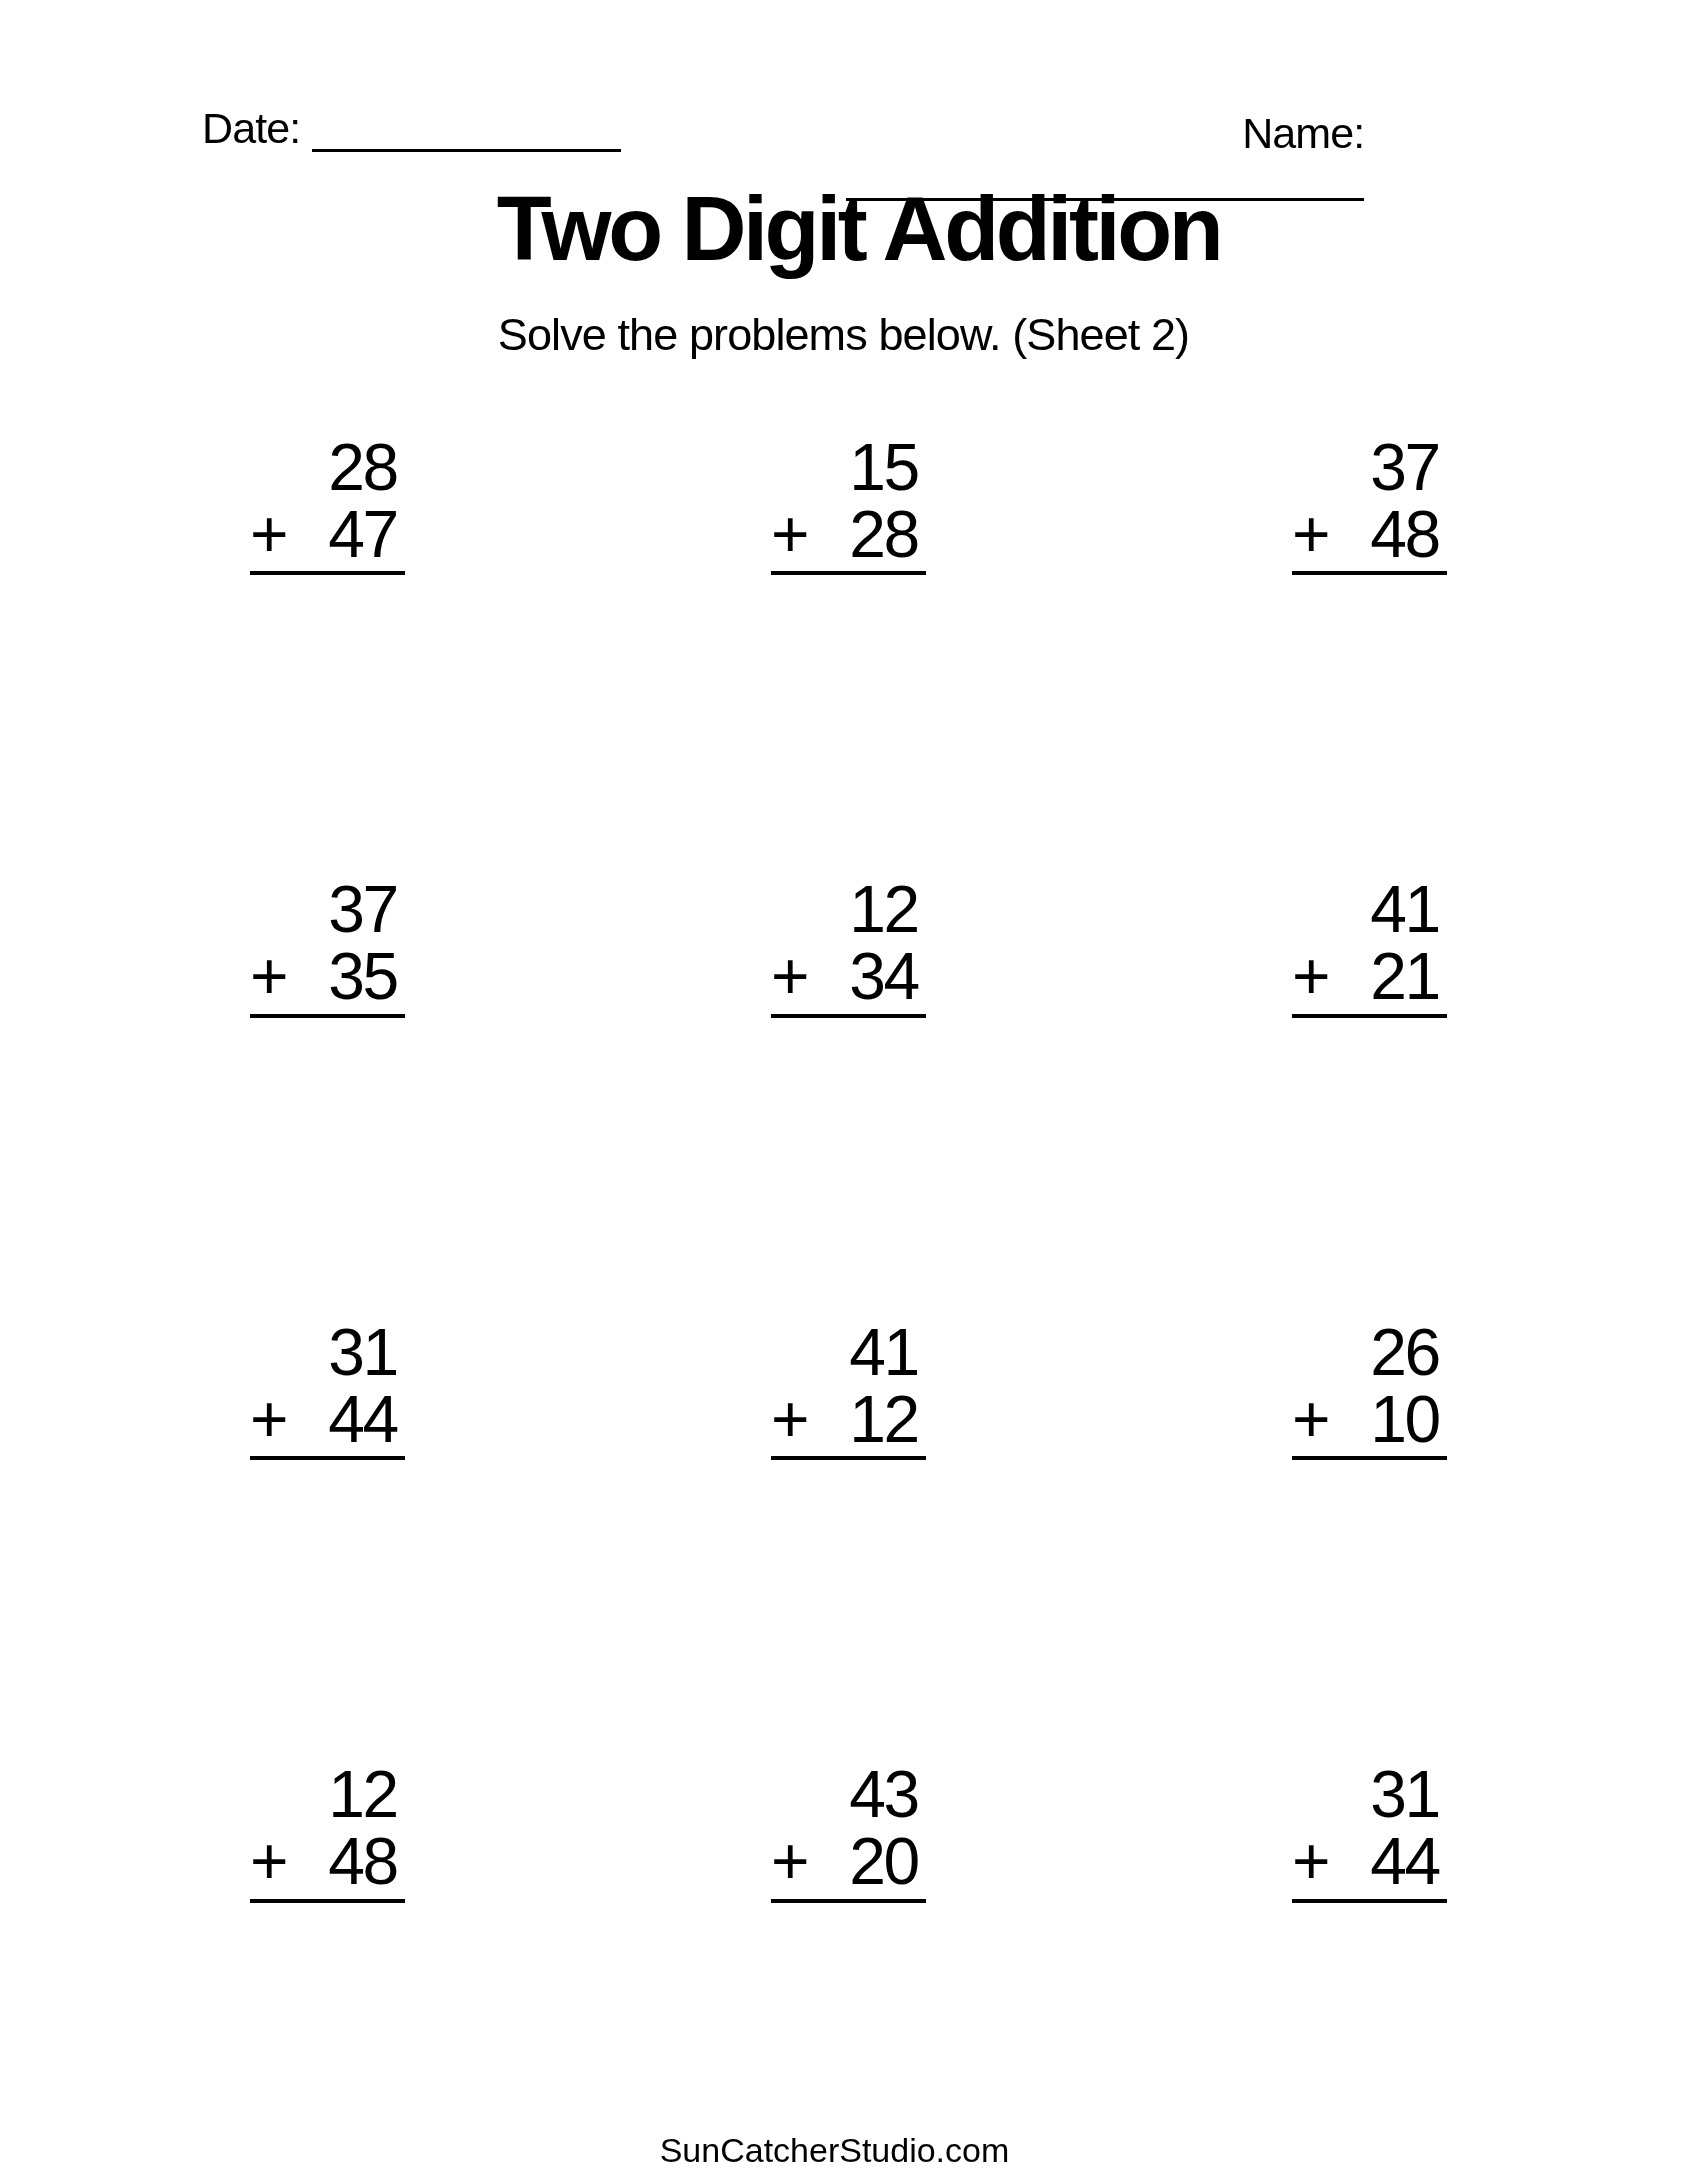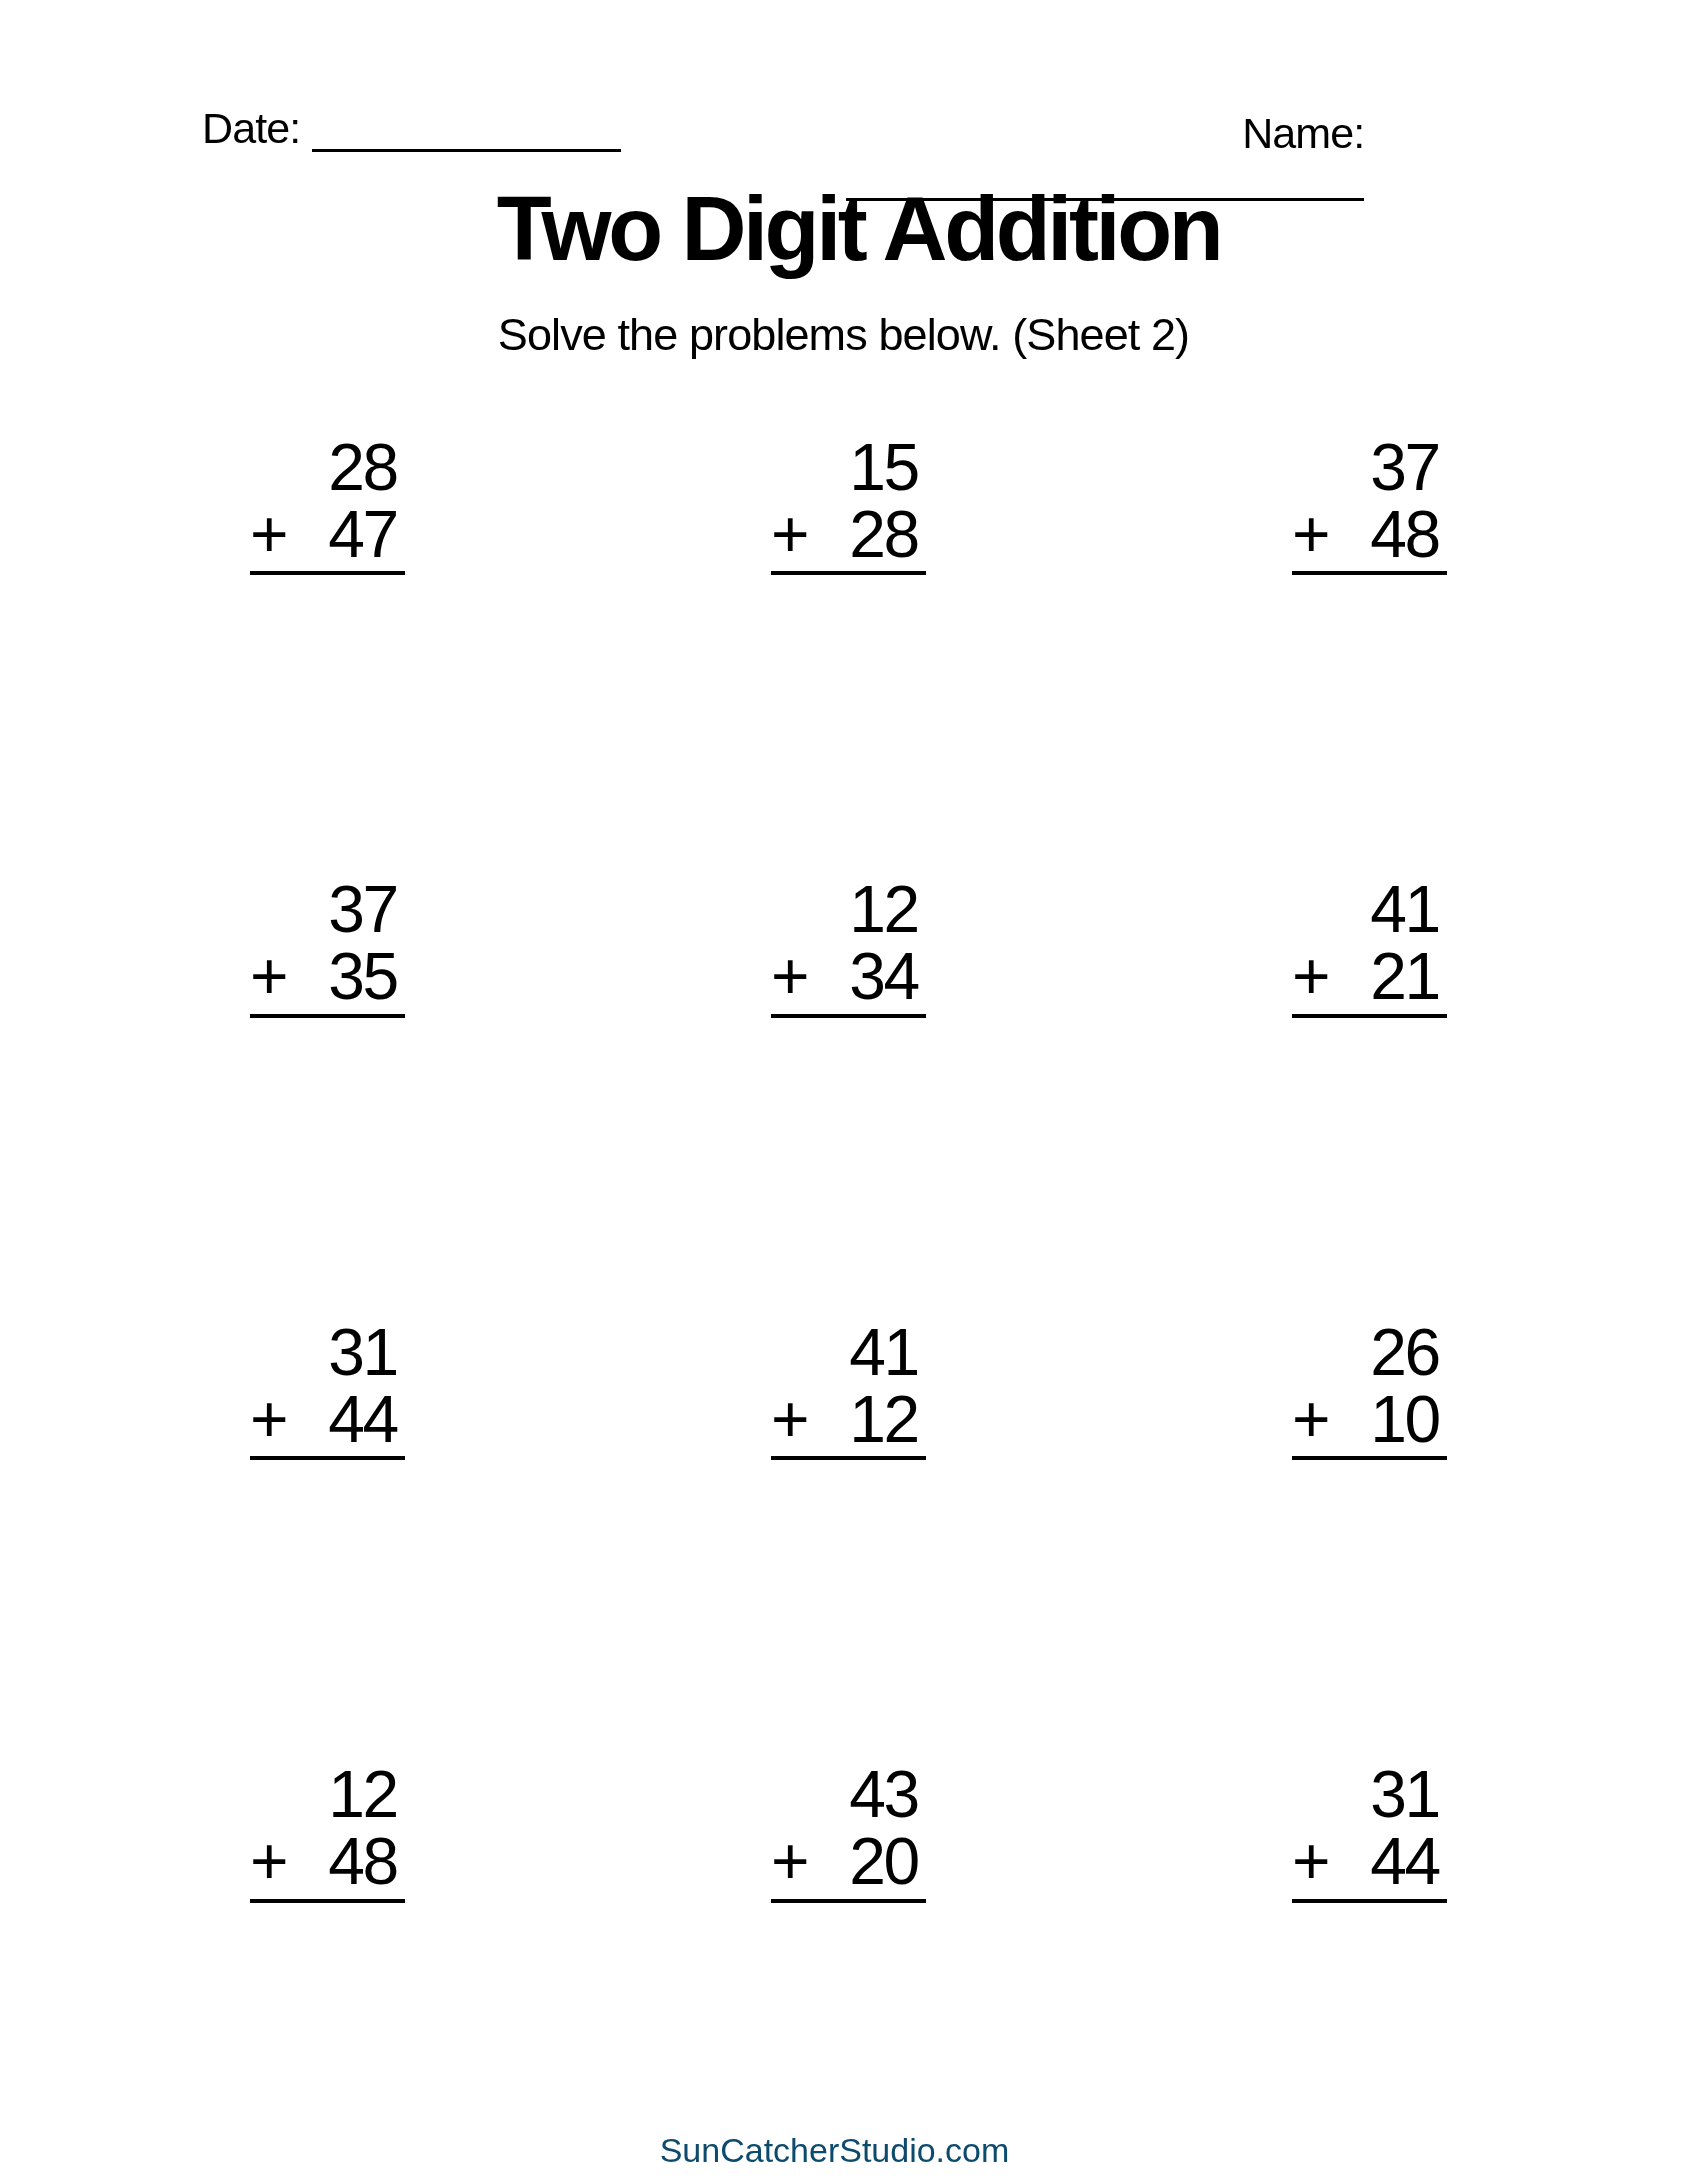--- a/index.html
+++ b/index.html
@@ -89,21 +89,21 @@
 
   
   .footer {
     position: absolute;
     top: 2131px;
     left: 0;
     width: 100%;
     text-align: center;
     font-size: 34px;
     line-height: 39px;
-    color: #0c4a6e;
+    color: #000000;
     white-space: nowrap;
   }
 </style>
 </head>
 <body>
 
 <div class="page">
 
   <div class="field date-field">
     <span class="field-label">Date:</span>

